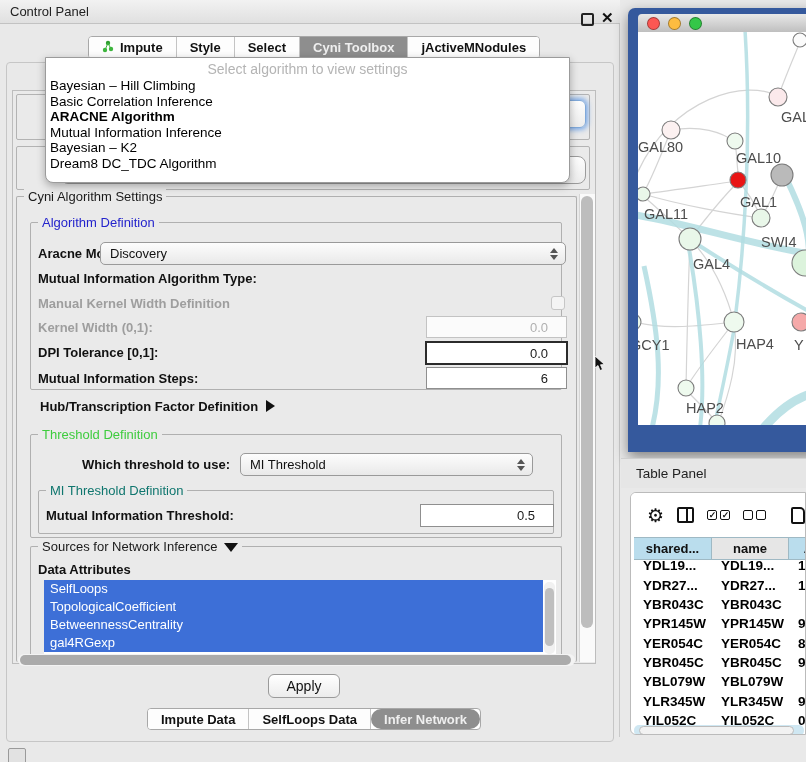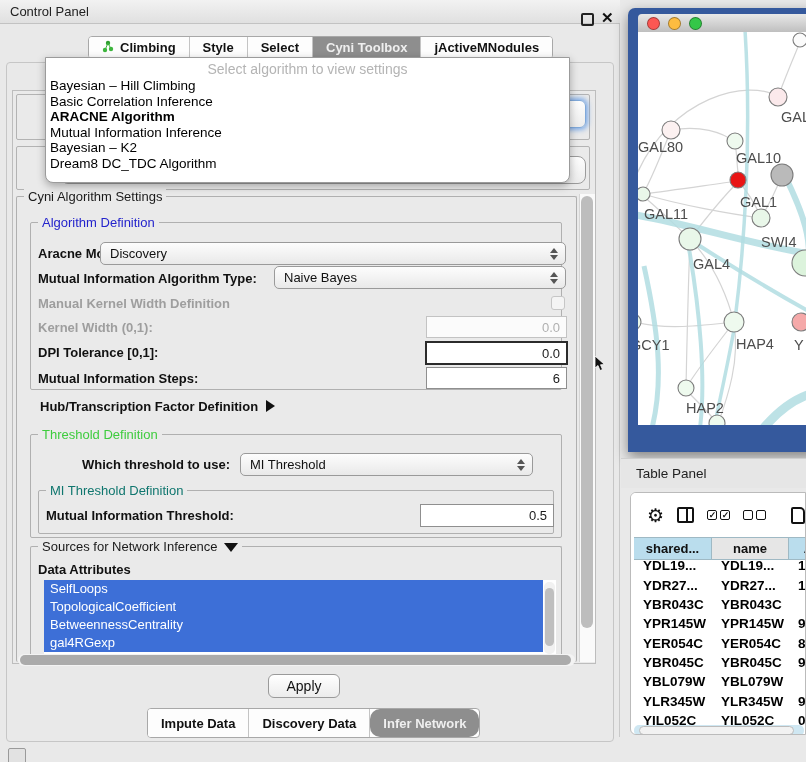--- a/index.html
+++ b/index.html
@@ -49,21 +49,21 @@
 
   .flabel { font-weight:bold; font-size:13px; color:#111; white-space:nowrap; }
   .flabel.disabled { color:#9e9e9e; }
 
   .combo { border:1px solid #9a9a9a; border-radius:5px; background:linear-gradient(#fdfdfd,#e9e9e9); display:flex; align-items:center; padding:0 22px 0 9px; font-size:13px; color:#111; }
   .combo .spin { position:absolute; right:7px; top:50%; transform:translateY(-50%); display:flex; flex-direction:column; gap:2px; }
   .combo .spin i { display:block; width:0; height:0; border-left:4px solid transparent; border-right:4px solid transparent; }
   .combo .spin .up { border-bottom:5px solid #555; }
   .combo .spin .dn { border-top:5px solid #555; }
 
-  .field { background:#fff; border:1px solid #8f8f8f; text-align:right; padding:0 6px; font-size:13px; display:flex; align-items:center; justify-content:flex-end; }
+  .field { background:#fff; border:1px solid #8f8f8f; text-align:right; padding:0 18px; font-size:13px; display:flex; align-items:center; justify-content:flex-end; }
   .field.disabled { background:#fbfbfb; border:1px solid #c3c3c3; color:#b0b0b0; }
   .field.focusy { border:2px solid #2b2b2b; }
 
   .checkbox { width:14px; height:14px; border:1px solid #c6c6c6; border-radius:3px; background:#f4f4f4; }
 
   .tri-right { display:inline-block; width:0; height:0; border-top:6px solid transparent; border-bottom:6px solid transparent; border-left:9px solid #111; margin-left:8px; vertical-align:-1px; }
   .tri-down { display:inline-block; width:0; height:0; border-left:7px solid transparent; border-right:7px solid transparent; border-top:9px solid #111; margin-left:6px; vertical-align:-1px; }
 
   
   #attr-list { left:44px; top:580px; width:512px; height:76px; background:#fff; overflow:hidden; }
@@ -72,21 +72,21 @@
   #attr-vthumb { left:545px; top:588px; width:9px; height:58px; background:#bfbfbf; border-radius:5px; }
   #hscroll { left:18px; top:654px; width:557px; height:12px; background:#f3f3f3; border-radius:6px; }
   #hthumb { left:20px; top:655px; width:551px; height:10px; background:#ababab; border-radius:5px; }
 
   
   #set-vscroll { left:579px; top:194px; width:16px; height:468px; background:#fafafa; border-left:1px solid #d5d5d5; }
   #set-vthumb { left:581px; top:196px; width:12px; height:432px; background:#bdbdbd; border-radius:6px; }
 
   
   #apply-btn { left:268px; top:674px; width:72px; height:24px; border:1px solid #9a9a9a; border-radius:6px; background:linear-gradient(#ffffff,#ececec); display:flex; align-items:center; justify-content:center; font-size:14px; color:#111; }
-  #bottom-tabs { left:147px; top:708px; height:30px; display:flex; background:#fff; border:1px solid #a8a8a8; border-radius:4px; overflow:hidden; }
+  #bottom-tabs { left:147px; top:708px; height:22px; display:flex; background:#fff; border:1px solid #a8a8a8; border-radius:4px; overflow:hidden; }
   .btab { display:flex; align-items:center; padding:0 13px; font-weight:bold; font-size:13px; color:#111; border-right:1px solid #c4c4c4; background:#fdfdfd; white-space:nowrap; }
   .btab:last-child { border-right:none;border-radius:10px; }
   .btab.selected { background:#8e8e8e; color:#efefef; }
 
   #gripper { left:8px; top:748px; width:18px; height:16px; border:1px solid #9a9a9a; border-radius:2px; background:#e2e2e2; }
 
   
   #net-window { left:628px; top:8px; width:190px; height:444px; background:#35599d; border-radius:7px 0 0 0; box-shadow:0 5px 14px rgba(0,0,0,.45); }
   #net-titlebar { left:638px; top:14px; width:168px; height:18px; background:linear-gradient(#e8e8e8,#bfbfbf); border-radius:4px 0 0 0; display:flex; align-items:center; gap:8px; padding-left:9px; }
   .light { width:13px; height:13px; border-radius:50%; border:1px solid rgba(0,0,0,.35); }
@@ -128,21 +128,21 @@
   <div class="abs" id="cp-close">✕</div>
 
   <div class="abs" id="tab-bar">
       <div class="tab">
         <span><svg width="13" height="13" viewBox="0 0 13 13">
             <circle cx="3" cy="10" r="2.2" fill="#3db53d"></circle>
             <circle cx="9" cy="9" r="2.2" fill="#3db53d"></circle>
             <circle cx="6" cy="3" r="2.2" fill="#2f9e2f"></circle>
             <path d="M6,3 L3,10 M6,3 L9,9" stroke="#3db53d" stroke-width="1"></path>
           </svg></span>
-        <span>Climbing</span>
+        <span>Impute</span>
       </div>
       <div class="tab">
         <span>Style</span>
       </div>
       <div class="tab">
         <span>Select</span>
       </div>
       <div class="tab selected">
         <span>Cyni Toolbox</span>
       </div>
@@ -168,27 +168,20 @@
   </div>
   <div class="abs flabel" style="left:38px;top:246px;">Aracne Mode:</div>
   <div class="abs combo" style="left:100px;top:242px;width:466px;height:23px;">
     <span>Discovery</span>
     <span class="spin">
         <i class="up"></i>
         <i class="dn"></i>
       </span>
   </div>
   <div class="abs flabel" style="left:38px;top:271px;">Mutual Information Algorithm Type:</div>
-  <div class="abs combo" style="left:274px;top:266px;width:292px;height:23px;">
-    <span>Naive Bayes</span>
-    <span class="spin">
-        <i class="up"></i>
-        <i class="dn"></i>
-      </span>
-  </div>
   <div class="abs flabel disabled" style="left:38px;top:296px;">Manual Kernel Width Definition</div>
   <div class="abs checkbox" style="left:551px;top:296px;"></div>
   <div class="abs flabel disabled" style="left:38px;top:320px;">Kernel Width (0,1):</div>
   <div class="abs field disabled" style="left:426px;top:316px;width:141px;height:22px;">0.0</div>
   <div class="abs flabel" style="left:38px;top:345px;">DPI Tolerance [0,1]:</div>
   <div class="abs field focusy" style="left:425px;top:341px;width:143px;height:24px;">0.0</div>
   <div class="abs flabel" style="left:38px;top:371px;">Mutual Information Steps:</div>
   <div class="abs field" style="left:426px;top:367px;width:141px;height:22px;">6</div>
 
   <div class="abs flabel" style="left:40px;top:399px;"><span>Hub/Transcription Factor Definition</span><span class="tri-right"></span></div>
@@ -224,21 +217,21 @@
   <div class="abs" id="attr-vthumb"></div>
   <div class="abs" id="hscroll"></div>
   <div class="abs" id="hthumb"></div>
 
   <div class="abs" id="set-vscroll"></div>
   <div class="abs" id="set-vthumb"></div>
 
   <div class="abs" id="apply-btn">Apply</div>
   <div class="abs" id="bottom-tabs">
       <div class="btab">Impute Data</div>
-      <div class="btab">Discovery Data</div>
+      <div class="btab">SelfLoops Data</div>
       <div class="btab selected">Infer Network</div>
     </div>
   <div class="abs" id="gripper"></div>
 
   <div class="abs" id="dropdown">
     <div id="dd-placeholder">Select algorithm to view settings</div>
     <div id="dd-list">
         <div class="dd-item">Bayesian – Hill Climbing</div>
         <div class="dd-item">Basic Correlation Inference</div>
         <div class="dd-item bold">ARACNE Algorithm</div>

